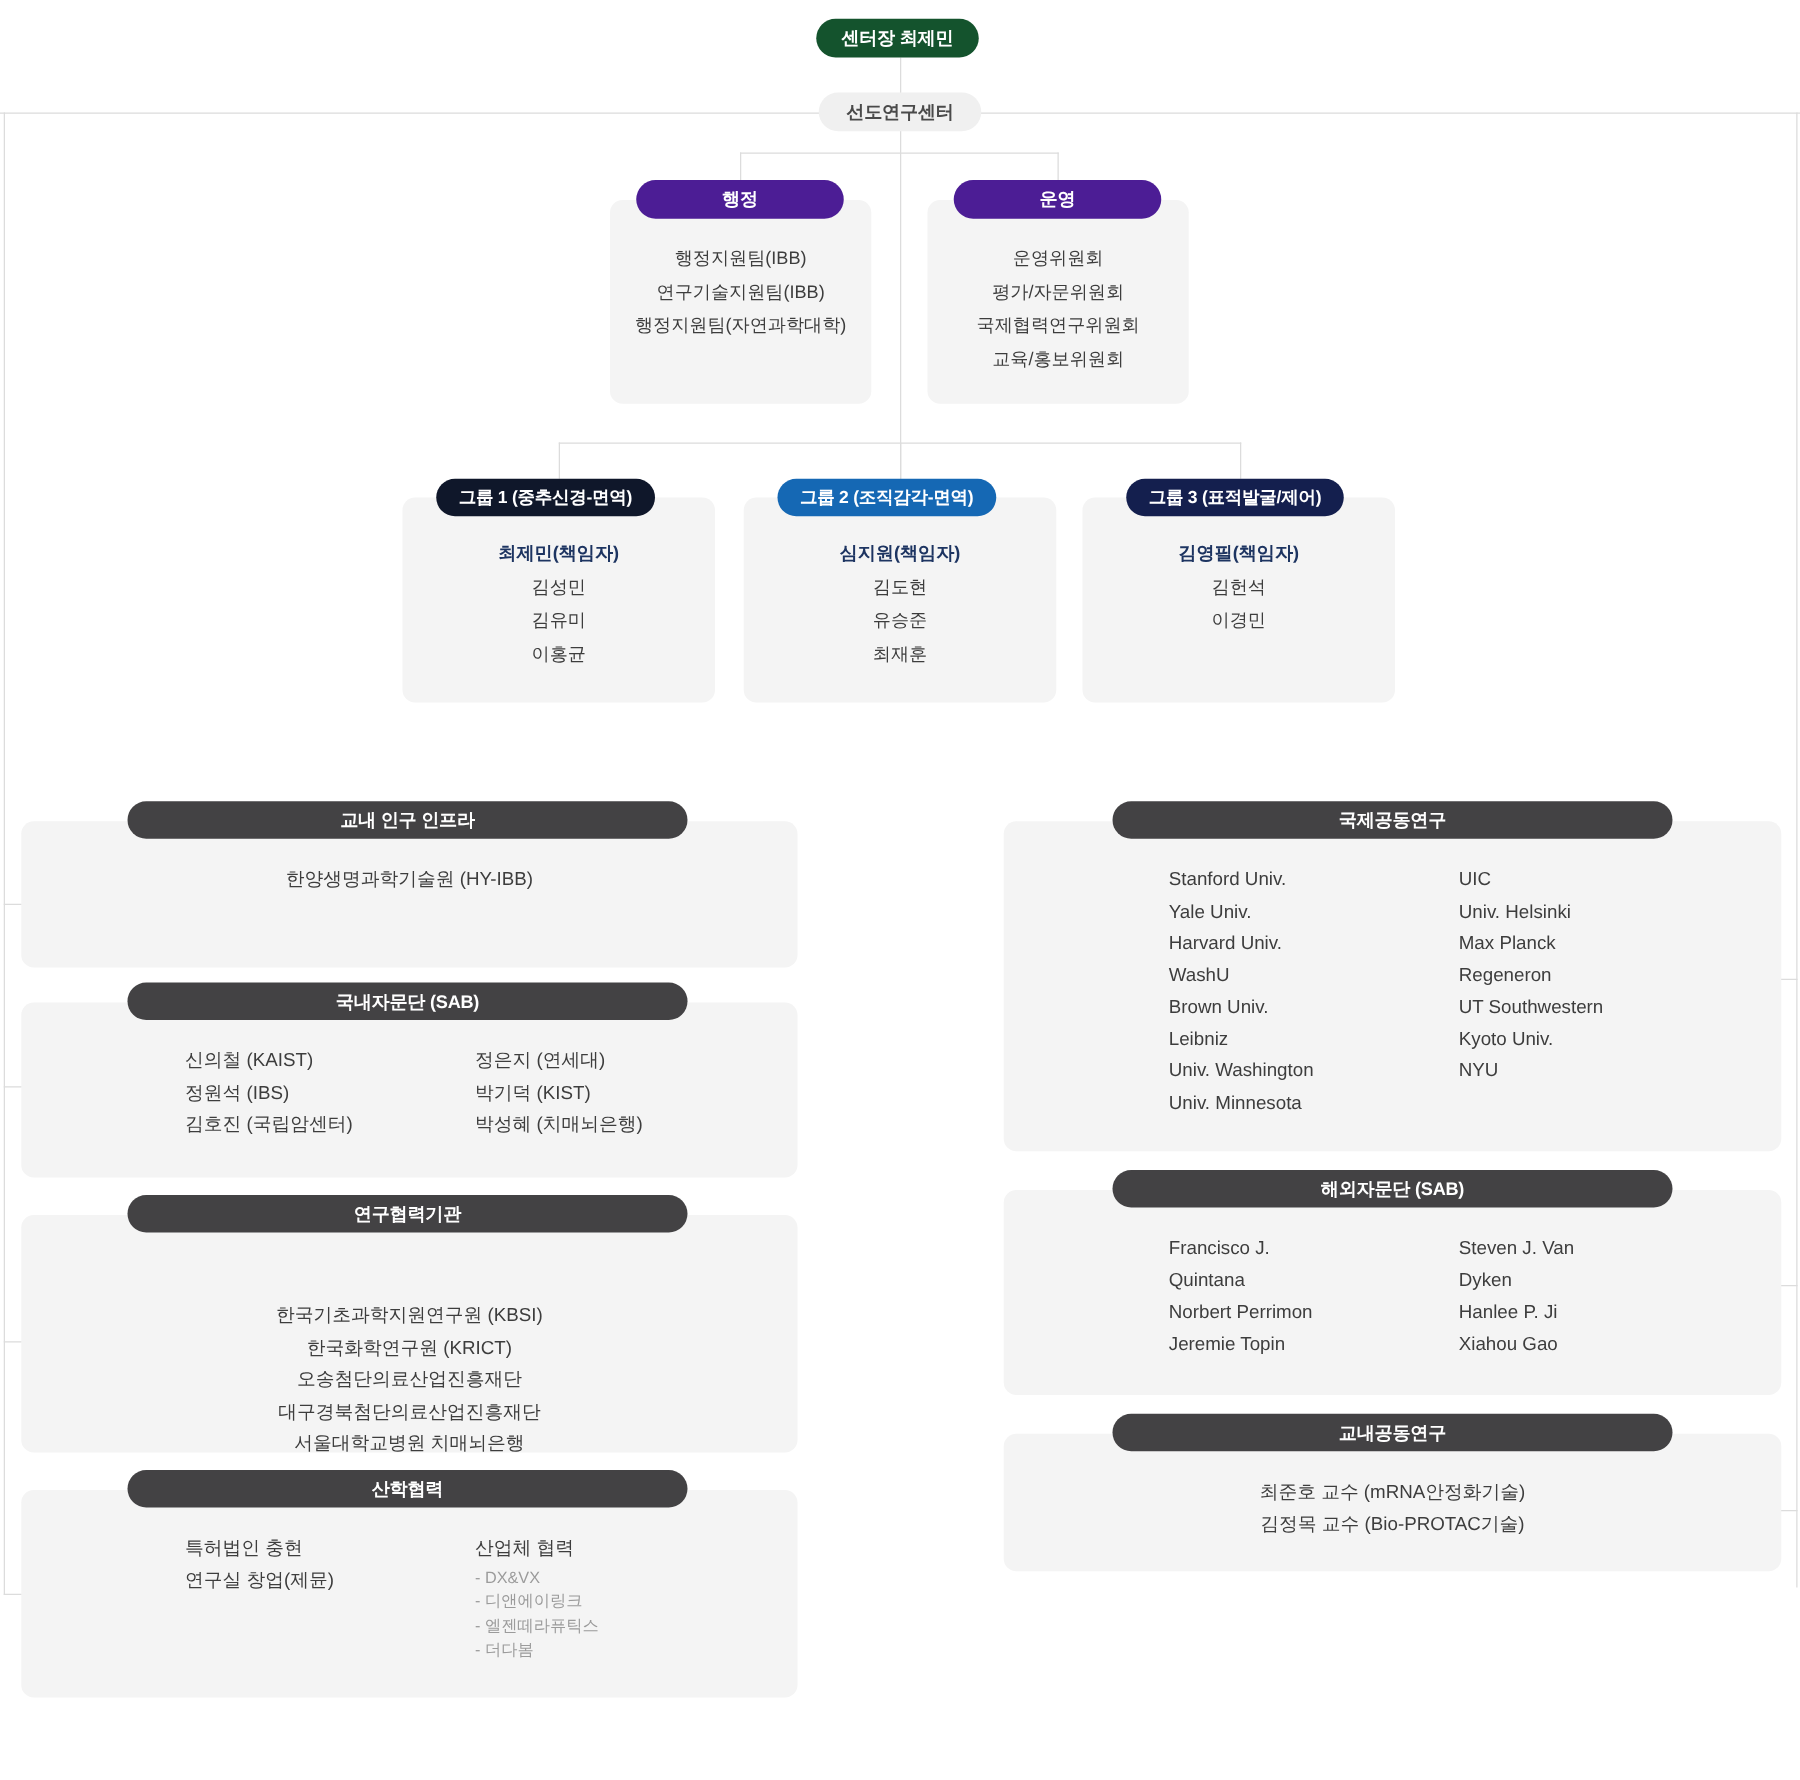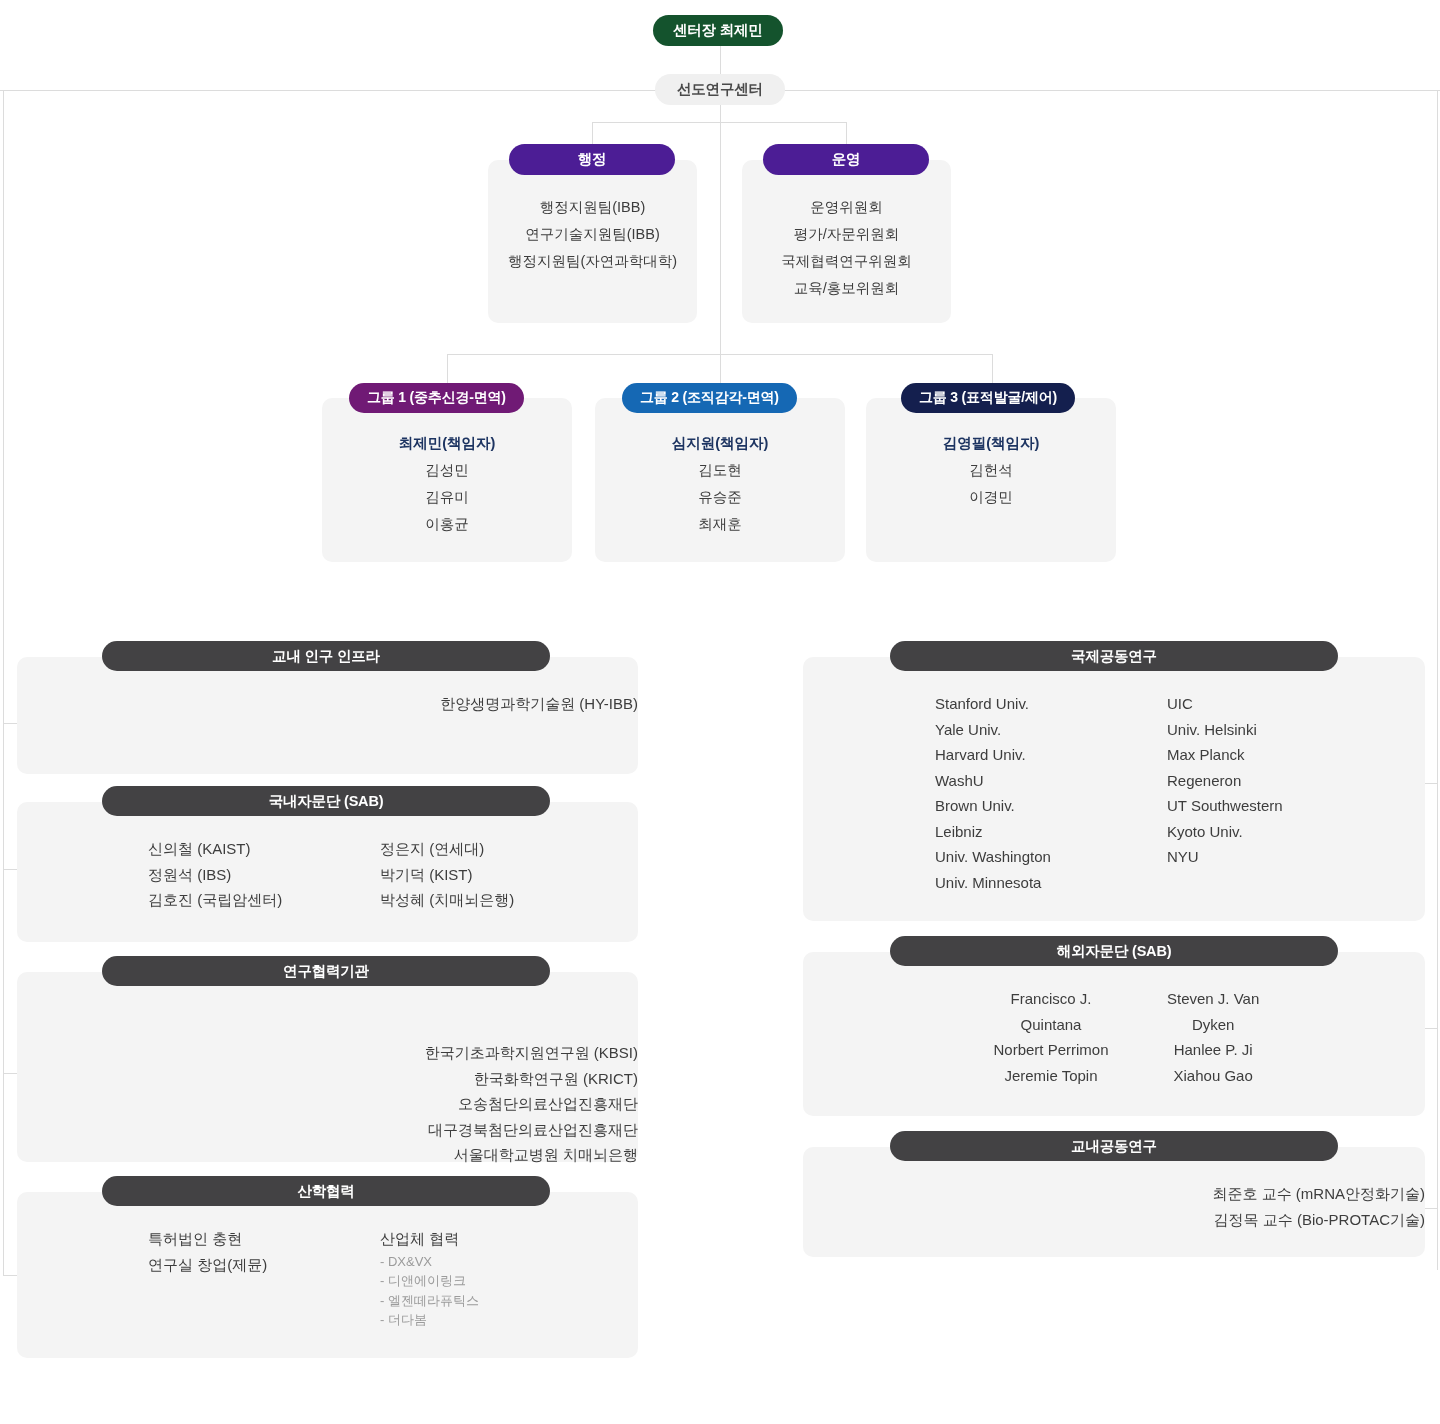--- a/index.html
+++ b/index.html
@@ -98,21 +98,21 @@
     letter-spacing: -0.2px;
     z-index: 3;
   }
   .wbody {
     position: absolute;
     font-size: 15px;
     line-height: 25.5px;
     color: #3d3d3d;
   }
   .wbody.center { text-align: center; left: 0; right: 0; }
-  .wbody .row { white-space: nowrap; text-align: right; }
+  .wbody .row { white-space: nowrap; }
   .twocol {
     position: absolute;
     display: flex;
     font-size: 15px;
     line-height: 25.5px;
     color: #3d3d3d;
   }
   .twocol .col { }
   .twocol .col:first-child { width: 232px; }
   .sub-head { font-size: 15px; color: #3d3d3d; }
@@ -165,21 +165,21 @@
   <span>운영</span>
 </div>
 <div class="card-inner" style="position:absolute; left:742px; top:194px; width:209px;">
   <div class="row">운영위원회</div>
   <div class="row">평가/자문위원회</div>
   <div class="row">국제협력연구위원회</div>
   <div class="row">교육/홍보위원회</div>
 </div>
 
 <div class="card" style="left:322px; top:398px; width:250px; height:164px;"></div>
-<div class="pill pill-group" style="left:349px; top:383px; background:#701a75; z-index:3;">
+<div class="pill pill-group" style="left:349px; top:383px; background:#0f172a; z-index:3;">
   <span>그룹 1 (중추신경-면역)</span>
 </div>
 <div class="card-inner" style="position:absolute; left:322px; top:430px; width:250px;">
   <div class="row leader">최제민(책임자)</div>
   <div class="row">김성민</div>
   <div class="row">김유미</div>
   <div class="row">이홍균</div>
 </div>
 
 <div class="card" style="left:595px; top:398px; width:250px; height:164px;"></div>
@@ -281,21 +281,21 @@
     <div class="row">UT Southwestern</div>
     <div class="row">Kyoto Univ.</div>
     <div class="row">NYU</div>
   </div>
 </div>
 
 <div class="wcard" style="left:803px; top:952px; width:622px; height:164px;"></div>
 <div class="wcard-head" style="left:890px; top:936px; width:448px;">
   <span>해외자문단 (SAB)</span>
 </div>
-<div class="twocol" style="left:935px; top:986px;text-align:center;">
+<div class="twocol" style="left:935px; top:986px;">
   <div class="col">
     <div class="row">Francisco J.</div>
     <div class="row">Quintana</div>
     <div class="row">Norbert Perrimon</div>
     <div class="row">Jeremie Topin</div>
   </div>
   <div class="col">
     <div class="row">Steven J. Van</div>
     <div class="row">Dyken</div>
     <div class="row">Hanlee P. Ji</div>

